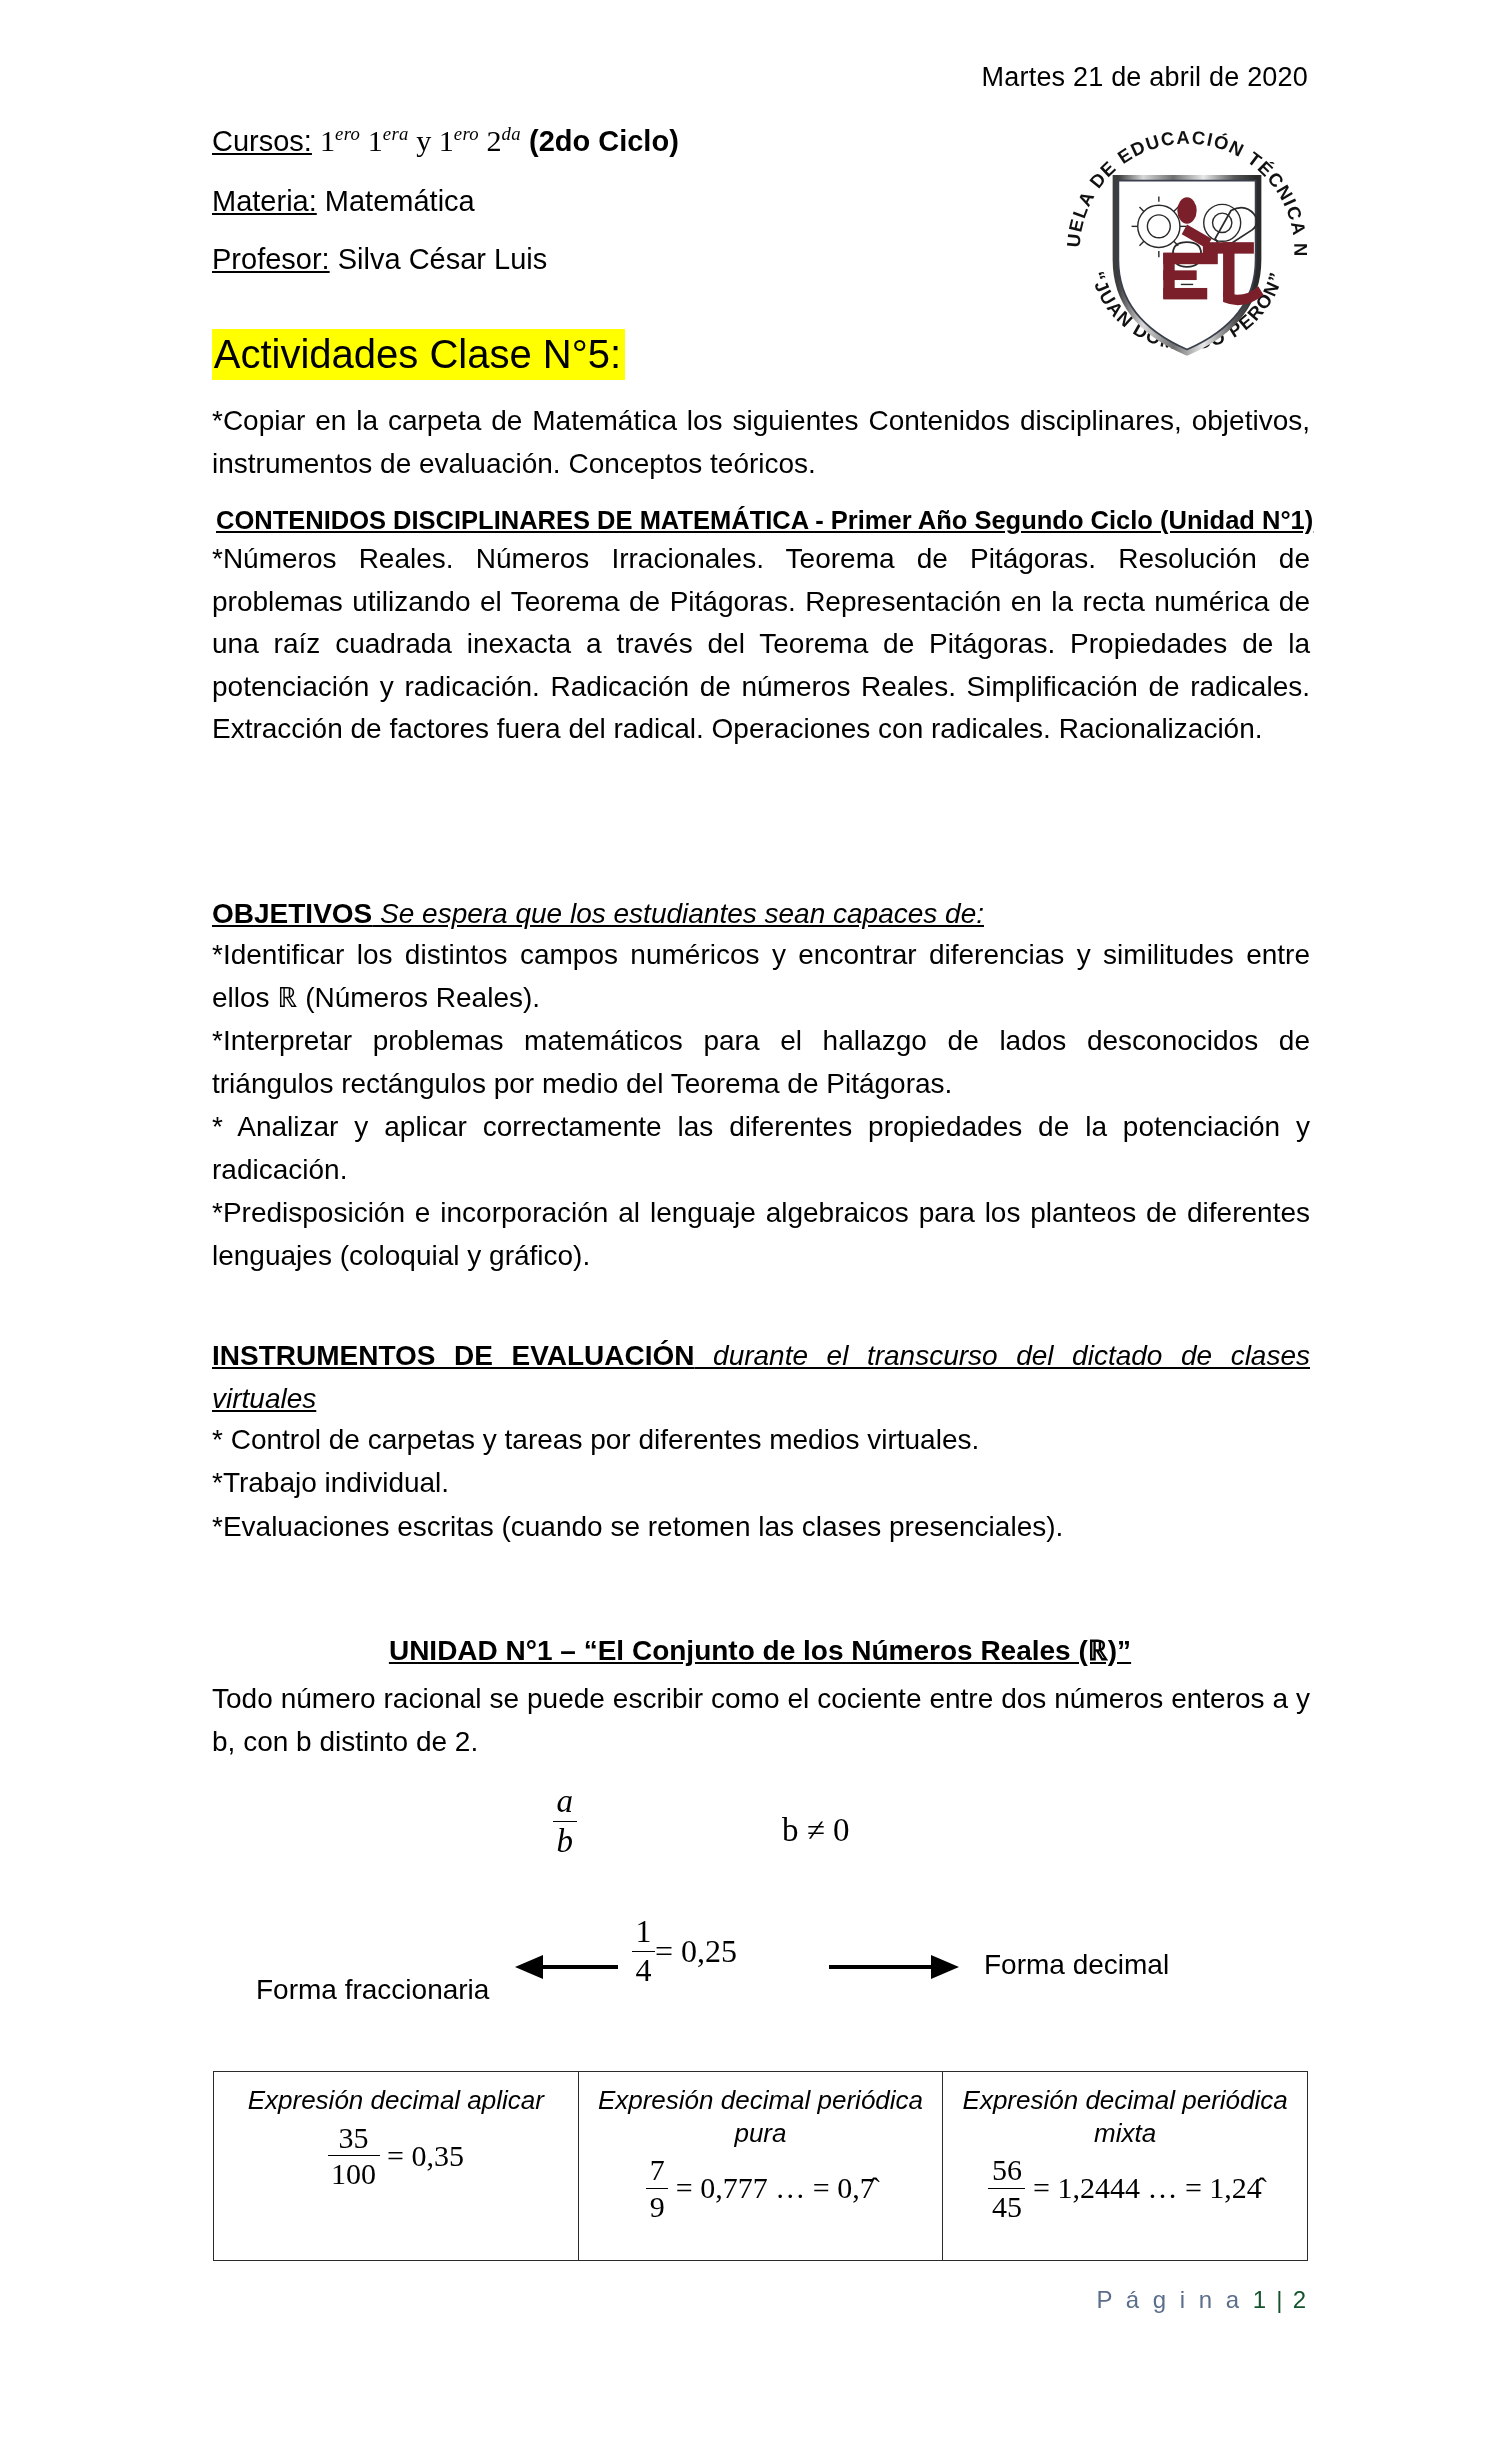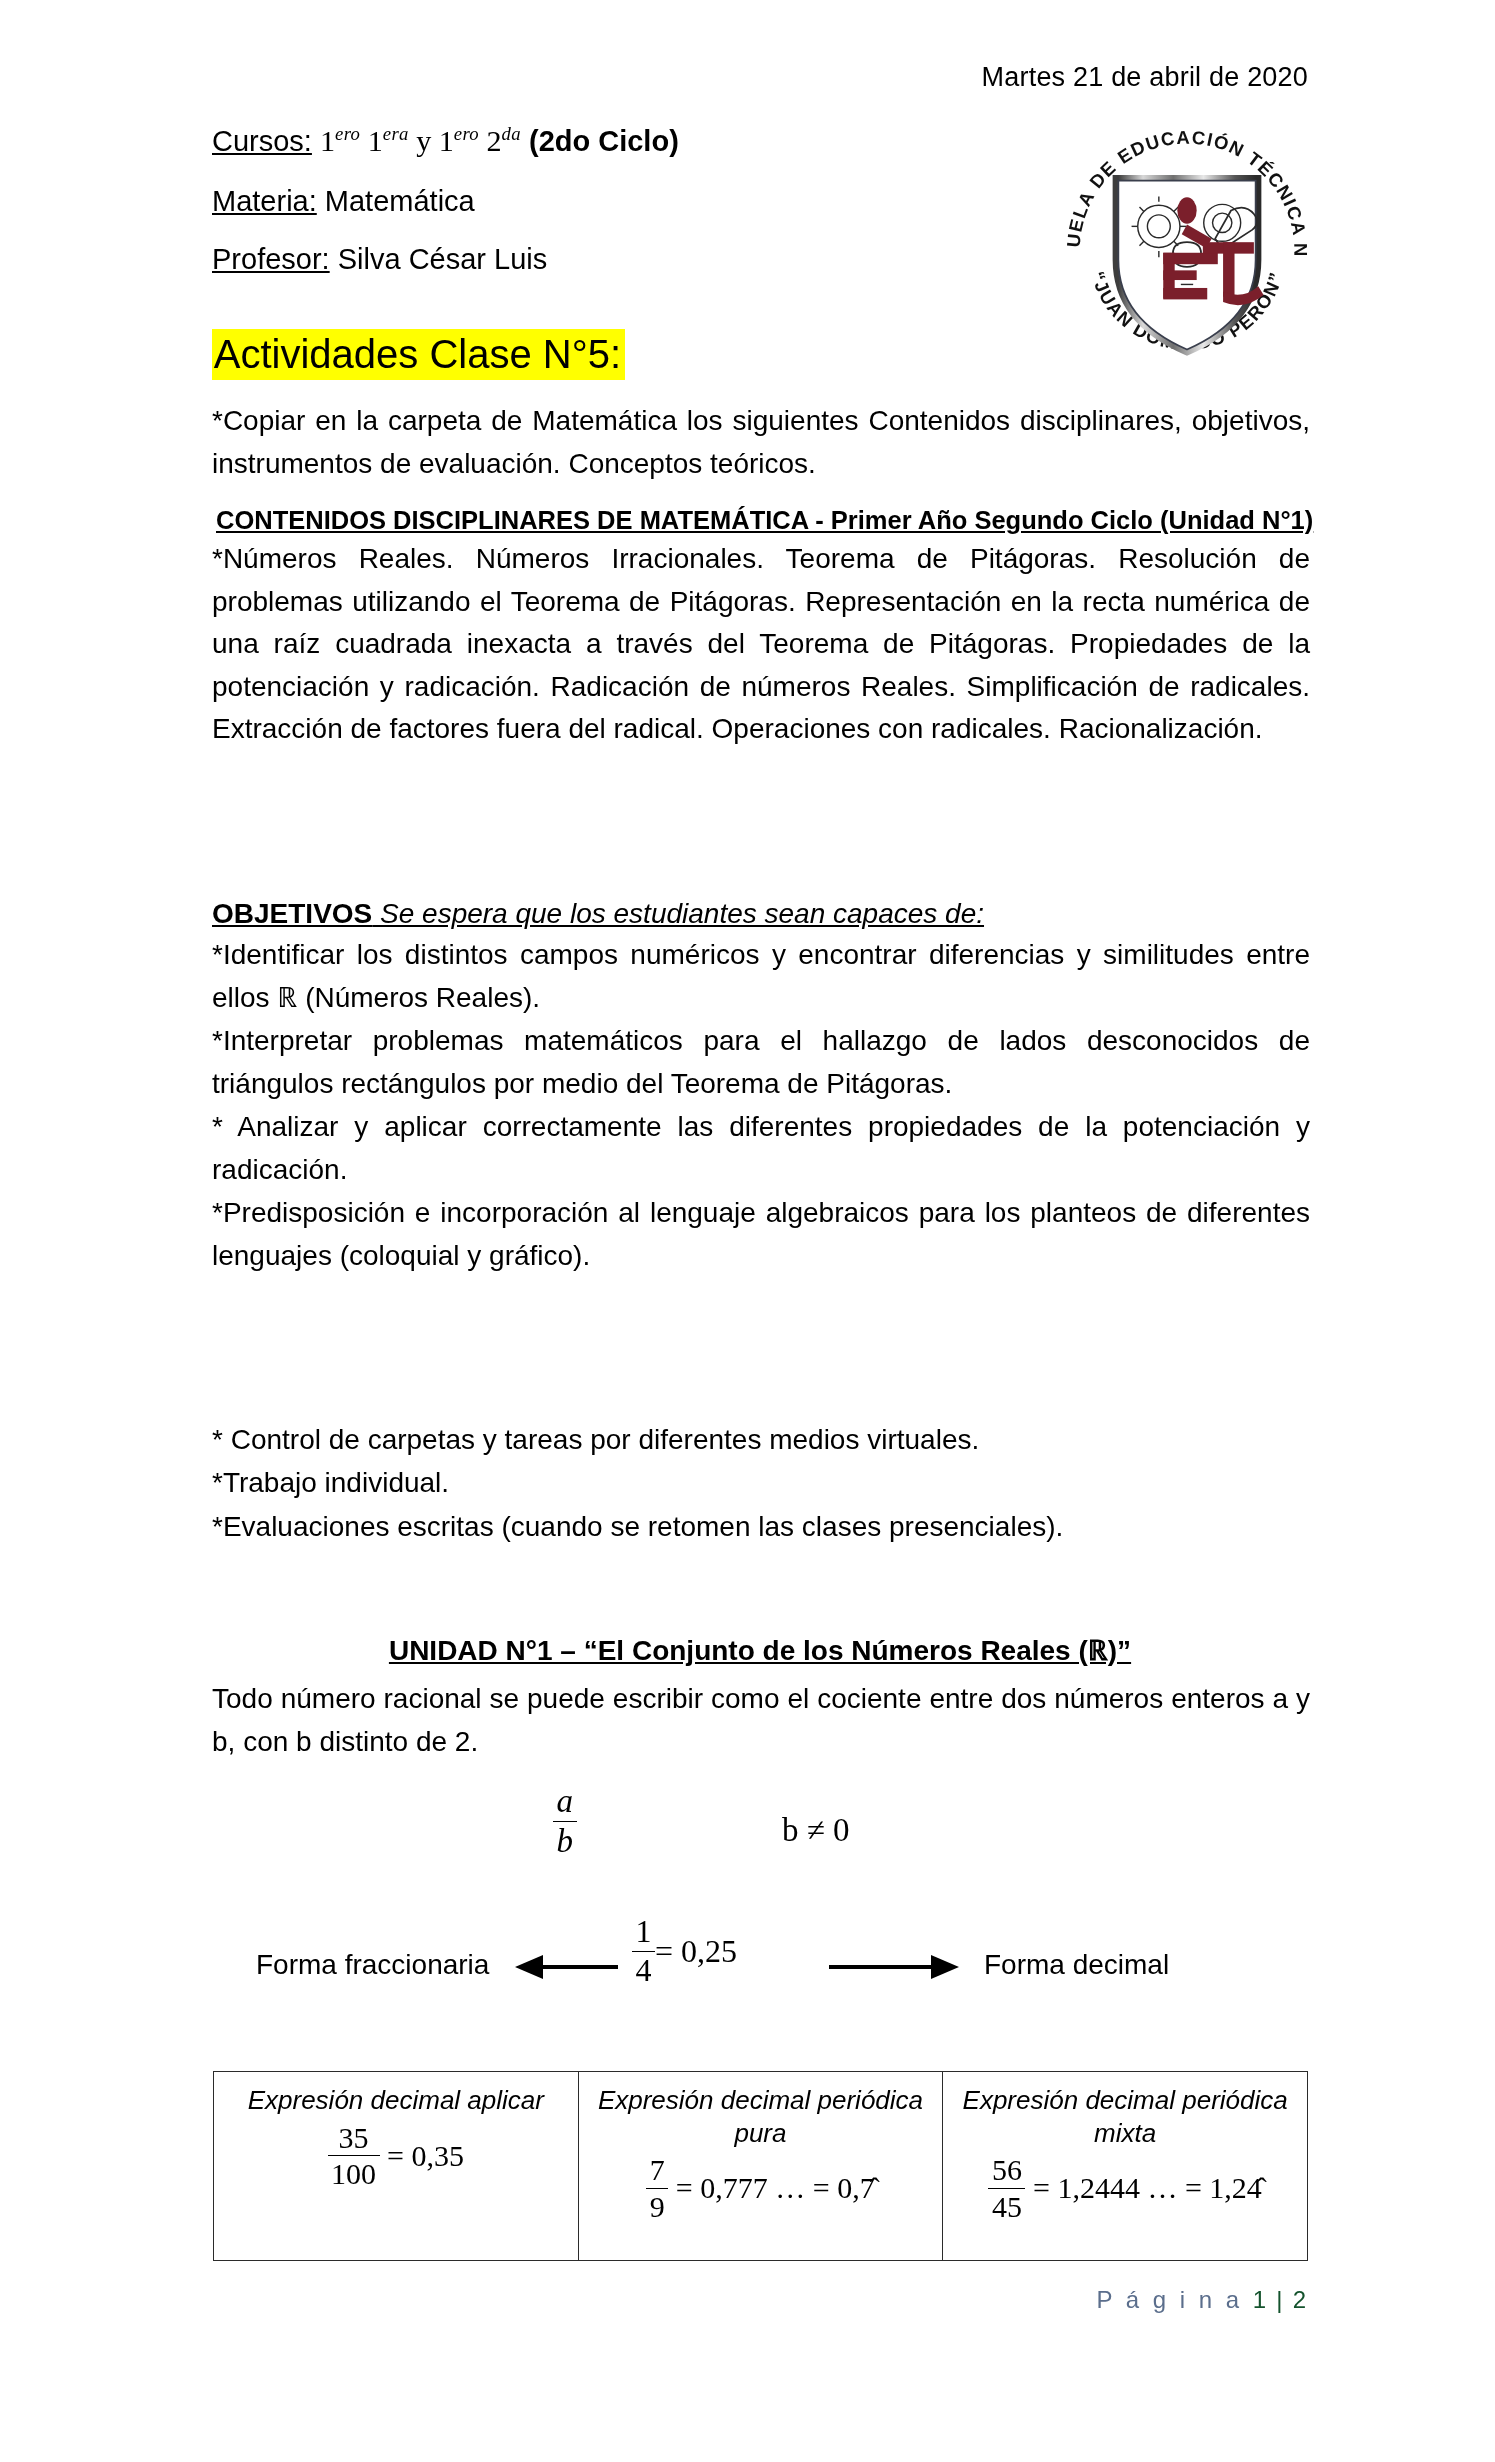--- a/index.html
+++ b/index.html
@@ -151,21 +151,21 @@
     top: 1930px;
     width: 1096px;
     height: 79px;
   }
   .arrow-label {
     position: absolute;
     top: 19.3px;
     font-size: 28px;
     white-space: nowrap;
   }
-  .arrow-left-label { left: 44px; }
+  .arrow-left-label { left: 44px; margin-top: 25px; }
   .arrow-right-label { left: 772px; }
   .arrow-line {
     position: absolute;
     top: 35px;
     height: 4.4px;
     background: #000;
   }
   .arrow-head {
     position: absolute;
     top: 24.6px;
@@ -316,20 +316,23 @@
 
   <div class="para" style="left:204px; top:893px; width:1098px;">
     <span class="bu">OBJETIVOS</span><span class="iu"> Se espera que los estudiantes sean capaces de:</span>
   </div>
 
   <div class="para just" style="left:204px; top:934px; width:1098px;">*Identificar los distintos campos numéricos y encontrar diferencias y similitudes entre ellos ℝ (Números Reales).</div>
   <div class="para just" style="left:204px; top:1020px; width:1098px;">*Interpretar problemas matemáticos para el hallazgo de lados desconocidos de triángulos rectángulos por medio del Teorema de Pitágoras.</div>
   <div class="para just" style="left:204px; top:1106px; width:1098px;">* Analizar y aplicar correctamente las diferentes propiedades de la potenciación y radicación.</div>
   <div class="para just" style="left:204px; top:1192px; width:1098px;">*Predisposición e incorporación al lenguaje algebraicos para los planteos de diferentes lenguajes (coloquial y gráfico).</div>
 
+  <div class="para just" style="left:204px; top:1335px; width:1098px;">
+    <span class="bu">INSTRUMENTOS DE EVALUACIÓN</span><span class="iu"> durante el transcurso del dictado de clases virtuales</span>
+  </div>
 
   <div class="para" style="left:204px; top:1419px; width:1098px;">* Control de carpetas y tareas por diferentes medios virtuales.</div>
   <div class="para" style="left:204px; top:1462px; width:1098px;">*Trabajo individual.</div>
   <div class="para" style="left:204px; top:1506px; width:1098px;">*Evaluaciones escritas (cuando se retomen las clases presenciales).</div>
 
   <div class="unidad-title">
     <span class="inner">UNIDAD N°1 – “El Conjunto de los Números Reales (ℝ)”</span>
   </div>
 
   <div class="para just" style="left:204px; top:1678px; width:1098px;">Todo número racional se puede escribir como el cociente entre dos números enteros a y b, con b distinto de 2.</div>

